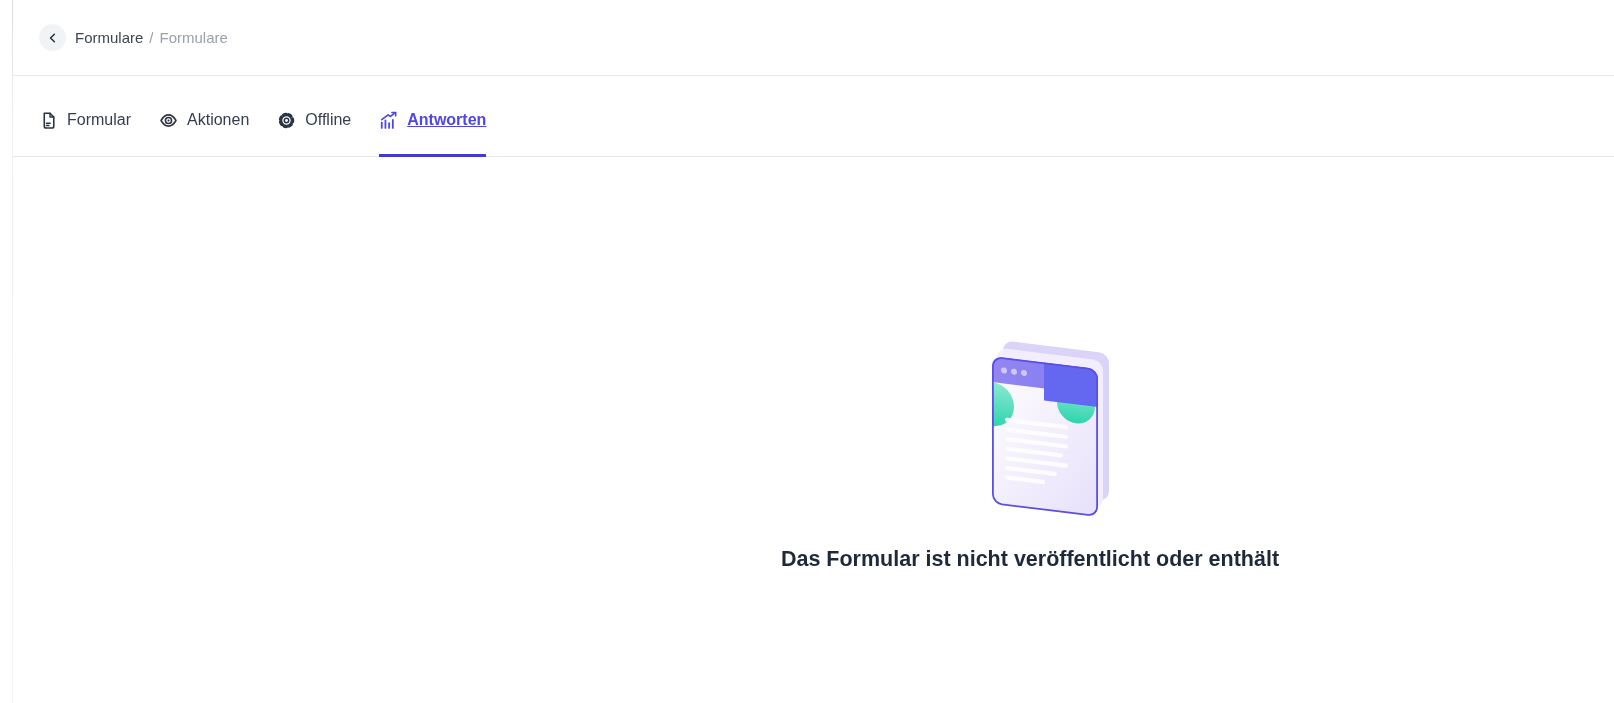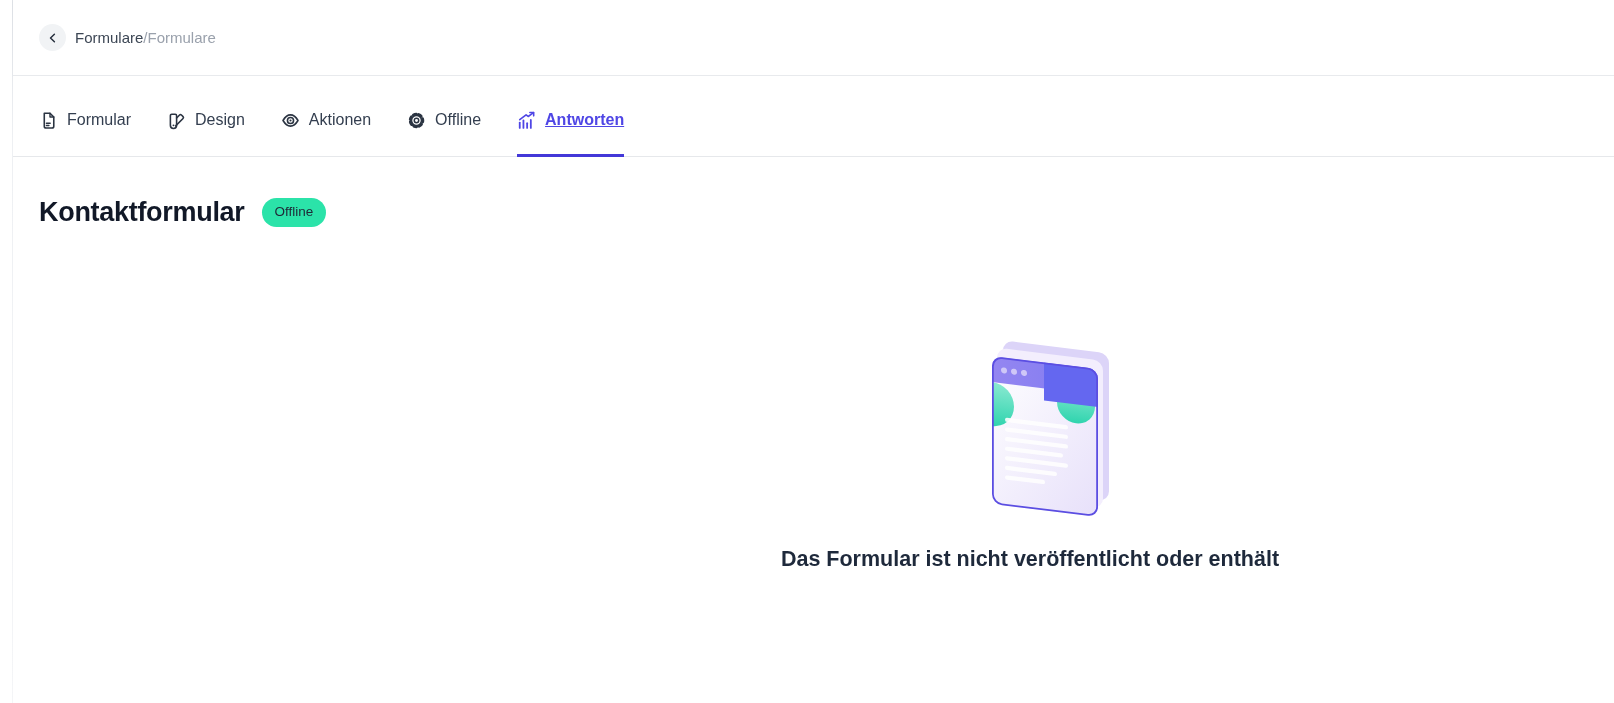--- a/index.html
+++ b/index.html
@@ -17,28 +17,28 @@
 
   
   .header { position:absolute; left:13px; right:0; top:0; height:76px;
     background:#fff; border-bottom:1px solid #e8eaed;
     box-shadow:0 1px 2px rgba(16,24,40,.03);
     display:flex; align-items:center; padding-left:26px; }
   .back-btn { width:27px; height:27px; border-radius:50%; background:#f1f3f5;
     border:none; display:flex; align-items:center; justify-content:center;
     cursor:pointer; flex:0 0 auto; }
   .back-btn svg { display:block; }
-  .breadcrumb { margin-left:9px; font-size:15px; display:flex; align-items:flex-end; }
+  .breadcrumb { margin-left:9px; font-size:15px; display:flex; gap:6px; align-items:flex-end; }
   .bc-primary { color:#3c4654; }
   .bc-sep, .bc-current { color:#9aa1ac; }
 
   
   .tabbar { position:absolute; left:13px; right:0; top:76px; height:81px;
     padding-left:26px; border-bottom:1px solid #e6e8eb;
-    display:flex; gap:36px; align-items:stretch; background:#fff; }
+    display:flex; gap:28px; align-items:stretch; background:#fff; }
   .tab { display:flex; align-items:center; gap:9px; padding-top:10px;
     border:none; background:none; cursor:pointer; font-family:inherit;
     font-size:16px; font-weight:500; color:#333e4f;
     border-bottom:3px solid transparent; margin-bottom:-1px; }
   .tab svg { display:block; flex:0 0 auto; }
   .tab.active { color:#4f46e5; font-weight:700; border-bottom-color:#4338d8;text-decoration:underline; }
 
   
   .titlebar { position:absolute; left:39px; top:197px; display:flex; align-items:center; gap:17px; }
   .page-title { font-size:27px; font-weight:800; color:#111827; letter-spacing:-0.3px; }
@@ -80,30 +80,20 @@
         <svg width="19" height="19" viewBox="0 0 18 18" fill="none" stroke="#2b3442" stroke-width="1.5" stroke-linecap="round" stroke-linejoin="round">
           <path d="M5 2.1 H10.4 L14 5.7 V14.4 A1.7 1.7 0 0 1 12.3 16.1 H6.7 A1.7 1.7 0 0 1 5 14.4 Z"></path>
           <path d="M10.4 2.1 V5.7 H14" stroke-width="1.3"></path>
           <line x1="7" y1="11.6" x2="10.6" y2="11.6" stroke-width="1.3"></line>
           <line x1="7" y1="13.7" x2="9.4" y2="13.7" stroke-width="1.3"></line>
         </svg>
       </span>
       <span class="tab-label">Formular</span>
     </button>
 
-    <button class="tab">
-      <span>
-        <svg width="19" height="19" viewBox="0 0 18 18" fill="none" stroke="#2b3442" stroke-width="1.5" stroke-linecap="round" stroke-linejoin="round">
-          <path d="M3.2 4.4 A1.3 1.3 0 0 1 4.5 3.1 H7.8 A1.3 1.3 0 0 1 9.1 4.4 V13.6 A2.95 2.95 0 1 1 3.2 13.6 Z"></path>
-          <path d="M9.1 6.6 L11.9 3.8 A1.3 1.3 0 0 1 13.7 3.8 L15.2 5.3 A1.3 1.3 0 0 1 15.2 7.1 L8.2 14.1"></path>
-          <circle cx="6.15" cy="13.6" r="0.9" fill="#2b3442" stroke="none"></circle>
-        </svg>
-      </span>
-      <span class="tab-label">Design</span>
-    </button>
 
     <button class="tab">
       <span>
         <svg width="19" height="19" viewBox="0 0 18 18" fill="none" stroke="#2b3442" stroke-width="1.5" stroke-linecap="round" stroke-linejoin="round">
           <path d="M1.9 9 C4.1 5.3 6.9 3.7 9 3.7 C11.1 3.7 13.9 5.3 16.1 9 C13.9 12.7 11.1 14.3 9 14.3 C6.9 14.3 4.1 12.7 1.9 9 Z"></path>
           <circle cx="9" cy="9" r="2.9"></circle>
           <circle cx="9" cy="9" r="1" fill="#2b3442" stroke="none"></circle>
         </svg>
       </span>
       <span class="tab-label">Aktionen</span>
@@ -130,24 +120,20 @@
             <line x1="13.1" y1="16" x2="13.1" y2="8.5"></line>
           </g>
           <path d="M2.6 8.2 L8.6 3.6 L10.6 5.2 L15.6 1.6" stroke="#4f46e5" stroke-width="1.5" stroke-linecap="round" stroke-linejoin="round"></path>
           <path d="M12.2 1.4 L15.8 1.4 L15.8 4.6" stroke="#4f46e5" stroke-width="1.5" stroke-linecap="round" stroke-linejoin="round" fill="none"></path>
         </svg>
       </span>
       <span class="tab-label">Antworten</span>
     </button>
   </div>
 
-  <div class="titlebar">
-    <h1 class="page-title">Kontaktformular</h1>
-    <span class="badge">Offline</span>
-  </div>
 
   <div class="empty">
     <div class="illus">
       <svg width="152" height="192" viewBox="0 0 152 192" fill="none">
         <defs>
           <linearGradient id="cardG" x1="0" y1="0" x2="1" y2="1">
             <stop offset="0" stop-color="#ffffff"></stop>
             <stop offset="1" stop-color="#e7e0fa"></stop>
           </linearGradient>
           <linearGradient id="barG" x1="0" y1="0" x2="1" y2="0">

